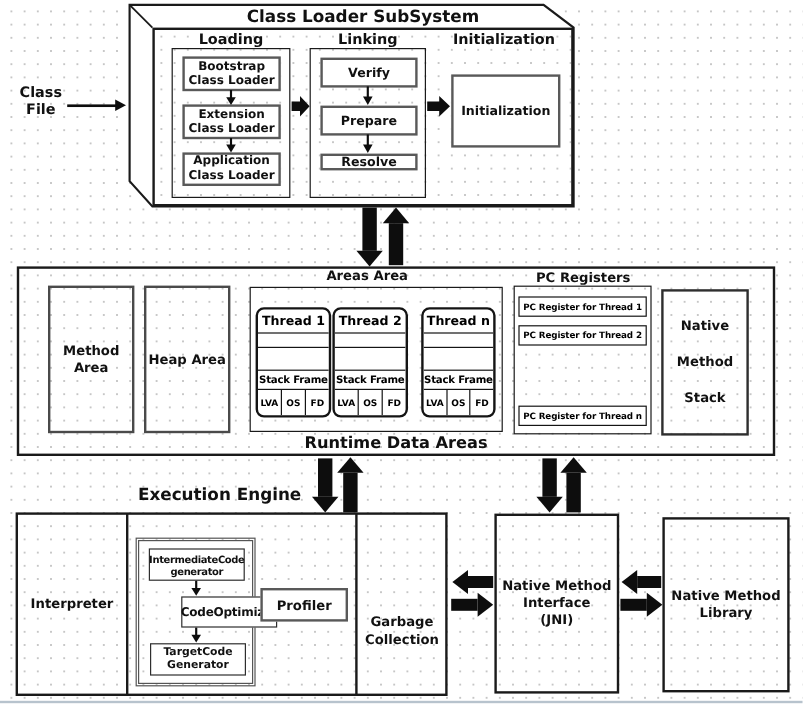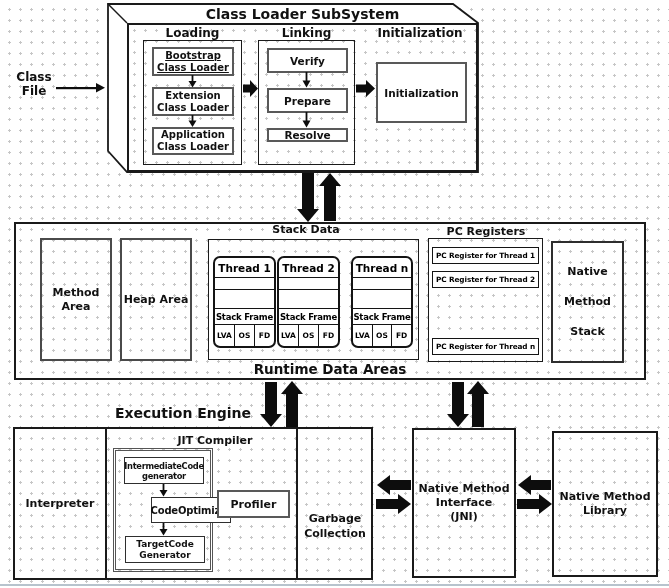--- a/index.html
+++ b/index.html
@@ -17,21 +17,21 @@
   
   #front-face{left:127px;top:23px;width:351px;height:149px;border:2px solid #1a1a1a;}
   #cls-title{left:127px;top:6px;width:351px;font-size:14px;}
   #loading-label{left:143px;top:26px;width:99px;font-size:12px;}
   #linking-label{left:258px;top:26px;width:97px;font-size:12px;}
   #init-label{left:368px;top:26px;width:104px;font-size:12px;}
   #loading-box{left:143px;top:40px;width:99px;height:125px;border:1.5px solid #1a1a1a;}
   #linking-box{left:258px;top:40px;width:97px;height:125px;border:1.5px solid #1a1a1a;}
   .minibox{border:2px solid #595959;background:#fff;font-weight:bold;color:#111;}
   .ld{left:152px;width:82px;font-size:10px;line-height:12px;}
-  #bootstrap-box{top:47px;height:29px;text-decoration:underline;}
+  #bootstrap-box{top:47px;height:29px;}
   #extension-box{top:87px;height:29px;}
   #application-box{top:127px;height:28px;}
   .lk{left:267px;width:81px;font-size:10.5px;}
   #verify-box{top:48px;height:25px;}
   #prepare-box{top:88px;height:25px;}
   #resolve-box{top:128px;height:14px;}
   #init-box{left:376px;top:62px;width:91px;height:61px;font-size:10.5px;}
   #class-file-label{left:8px;top:70px;width:52px;font-size:12px;line-height:14px;}
   
   #runtime-box{left:14px;top:222px;width:632px;height:158px;border:2px solid #1a1a1a;}
@@ -113,21 +113,21 @@
 
   <div class="abs lbl ctr" id="init-label">Initialization</div>
   <div class="abs ctr minibox" id="init-box">Initialization</div>
 
   <div class="abs lbl ctr" id="class-file-label">
     <span>Class</span>
     <span>File</span>
   </div>
 
   <div class="abs" id="runtime-box"></div>
-  <div class="abs lbl ctr" id="stack-area-label">Stack Data</div>
+  <div class="abs lbl ctr" id="stack-area-label">Areas Area</div>
   <div class="abs ctr lbl" id="method-area-box">
     <span>Method</span>
     <span>Area</span>
   </div>
   <div class="abs ctr lbl" id="heap-area-box">Heap Area</div>
   <div class="abs" id="stack-box"></div>
 
   <div class="abs thread" id="thread-1">
     <div class="t-title">Thread 1</div>
     <div class="t-row-a"></div>
@@ -174,21 +174,20 @@
     <span>Stack</span>
   </div>
   <div class="abs lbl ctr" id="runtime-title">Runtime Data Areas</div>
 
   <div class="abs lbl ctr" id="ee-label">Execution Engine</div>
   <div class="abs" id="ee-box"></div>
   <div class="abs divider" id="divider-1"></div>
   <div class="abs divider" id="divider-2"></div>
   <div class="abs lbl ctr" id="interpreter-label">Interpreter</div>
 
-  <div class="abs lbl ctr" id="jit-label">JIT Compiler</div>
   <div class="abs" id="jit-box"></div>
   <div class="abs ctr jitbox" id="ic-box">
     <span>IntermediateCode</span>
     <span>generator</span>
   </div>
   <div class="abs ctr jitbox" id="co-box">CodeOptimizer</div>
   <div class="abs ctr jitbox" id="tc-box">
     <span>TargetCode</span>
     <span>Generator</span>
   </div>

